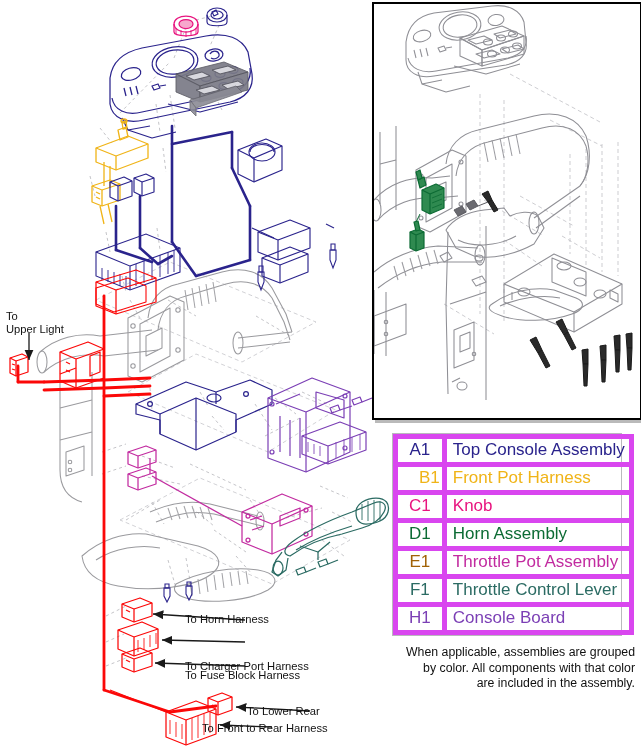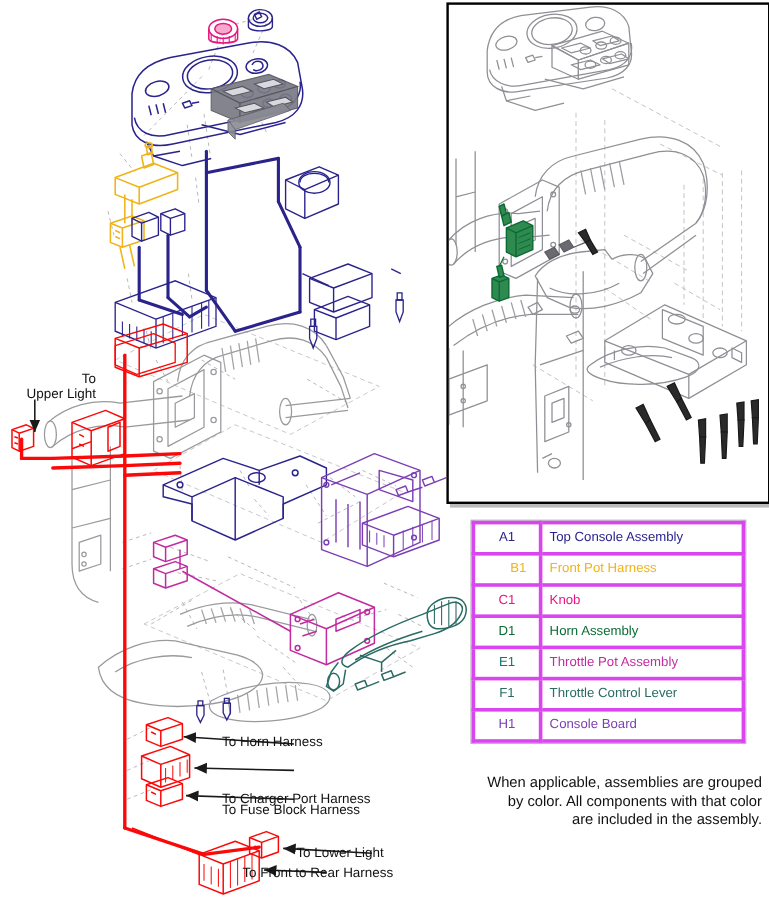--- a/index.html
+++ b/index.html
@@ -20,36 +20,36 @@
   }
   #inset-panel svg{display:block;}
 
   
   #legend-table{
     position:absolute;left:392px;top:433px;width:228px;
     border:1px solid #b9b9bd;border-collapse:collapse;background:#fff;
   }
   #legend-table table{border-collapse:collapse;width:100%;}
   #legend-table td{
-    border:3px solid #d946ef;
-    font-size:11px;line-height:14px;
+    border:5px solid #d946ef;
+    font-size:17px;line-height:14px;
     padding:4px 4px 5px 6px;
     white-space:nowrap;
   }
   #legend-table td.code{width:30px;text-align:center;padding-left:2px;padding-right:2px;}
 
   
   #legend-note{
     position:absolute;left:355px;top:645px;width:280px;
     text-align:right;font-size:12.3px;line-height:15.5px;color:#111;
   }
 
   
   .callout{position:absolute;font-size:11.2px;line-height:12.6px;color:#111;white-space:nowrap;}
-  .callout.ctr{text-align:right;}
+  .callout.ctr{text-align:left;}
 
   #callout-upper-light{left:6px;top:310px;width:74px;}
   #callout-horn{left:185px;top:613px;}
   #callout-fuse{left:185px;top:669px;}
   #callout-charger{left:185px;top:660px;}
   #callout-lower{left:247px;top:705px;}
   #callout-front-rear{left:202px;top:722px;}
 </style>
 </head>
 <body>
@@ -723,21 +723,21 @@
         </tr>
         <tr>
           <td class="code" style="color: rgb(232, 20, 127);">C1</td>
           <td class="label" style="color: rgb(232, 20, 127);">Knob</td>
         </tr>
         <tr>
           <td class="code" style="color: rgb(12, 107, 52);">D1</td>
           <td class="label" style="color: rgb(12, 107, 52);">Horn Assembly</td>
         </tr>
         <tr>
-          <td class="code" style="color: #0f766e;">E1</td>
+          <td class="code" style="color: #a16207;">E1</td>
           <td class="label" style="color: rgb(194, 43, 160);">Throttle Pot Assembly</td>
         </tr>
         <tr>
           <td class="code" style="color: rgb(43, 107, 99);">F1</td>
           <td class="label" style="color: rgb(43, 107, 99);">Throttle Control Lever</td>
         </tr>
         <tr>
           <td class="code" style="color: rgb(123, 63, 181);">H1</td>
           <td class="label" style="color: rgb(123, 63, 181);">Console Board</td>
         </tr>
@@ -755,17 +755,17 @@
     <div>To</div>
     <div>Upper Light</div>
   </div>
 
   <div class="callout" id="callout-horn">To Horn Harness</div>
 
   <div class="callout" id="callout-fuse">To Fuse Block Harness</div>
 
   <div class="callout" id="callout-charger">To Charger Port Harness</div>
 
-  <div class="callout" id="callout-lower">To Lower Light</div>
+  <div class="callout" id="callout-lower">To Lower Rear</div>
 
   <div class="callout" id="callout-front-rear">To Front to Rear Harness</div>
 
 </div>
 
 </body></html>

